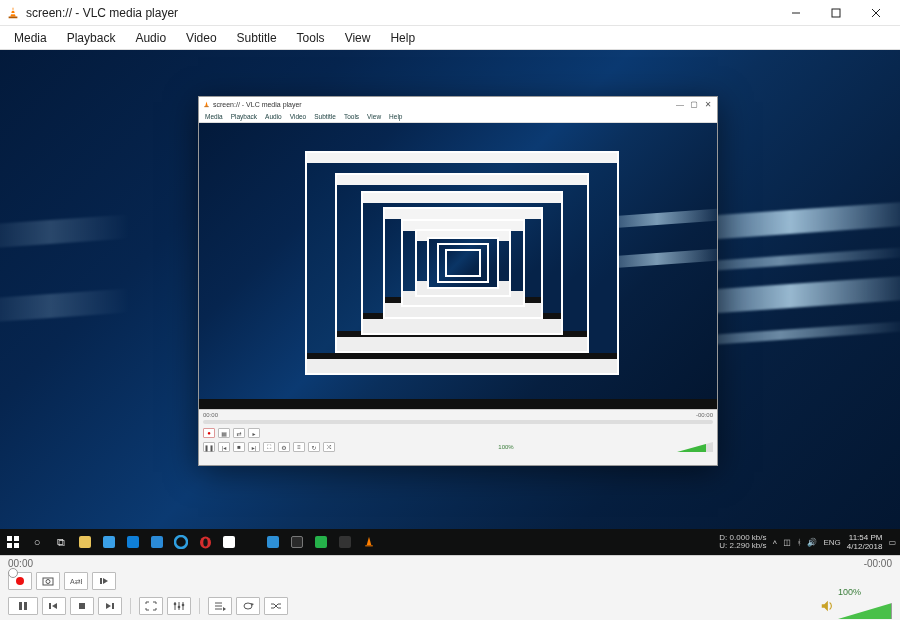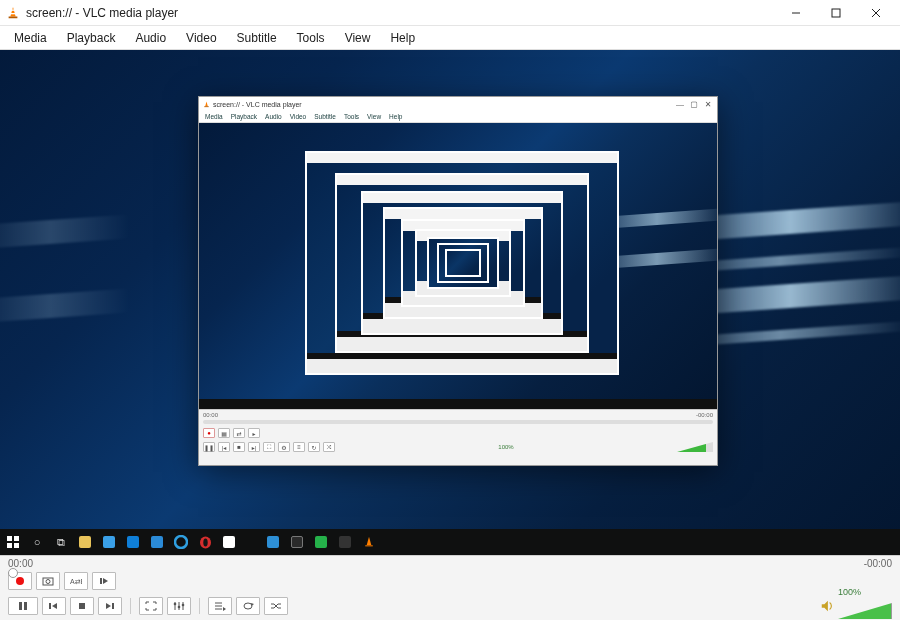--- a/index.html
+++ b/index.html
@@ -273,20 +273,36 @@
     <div class="tb-icon">
         <div class="tb-sq" style="background:#333"></div>
       </div>
     <div class="tb-icon">
         <svg width="12" height="12" viewBox="0 0 16 16">
           <polygon points="8,1 11,12 5,12" fill="#ff7f00"></polygon>
           <rect x="3" y="12" width="10" height="2" fill="#b35900"></rect>
         </svg>
       </div>
     <div class="tb-spacer"></div>
+    <div class="tb-tray">
+      <div style="text-align:right; line-height:8px;">
+        <div>D: 0.000 kb/s</div>
+        <div>U: 2.290 kb/s</div>
+      </div>
+      <span class="unicode">˄</span>
+      <span class="unicode">◫</span>
+      <span class="unicode">ᚼ</span>
+      <span class="unicode">🔊</span>
+      <span>ENG</span>
+      <div class="tb-clock">
+        <div>11:54 PM</div>
+        <div>4/12/2018</div>
+      </div>
+      <span class="unicode">▭</span>
+    </div>
   </div>
 </div>
 
 <div class="controls">
   <div class="time-row">
     <span>00:00</span>
     <span>-00:00</span>
   </div>
   <div class="seek">
       <div class="knob"></div>

